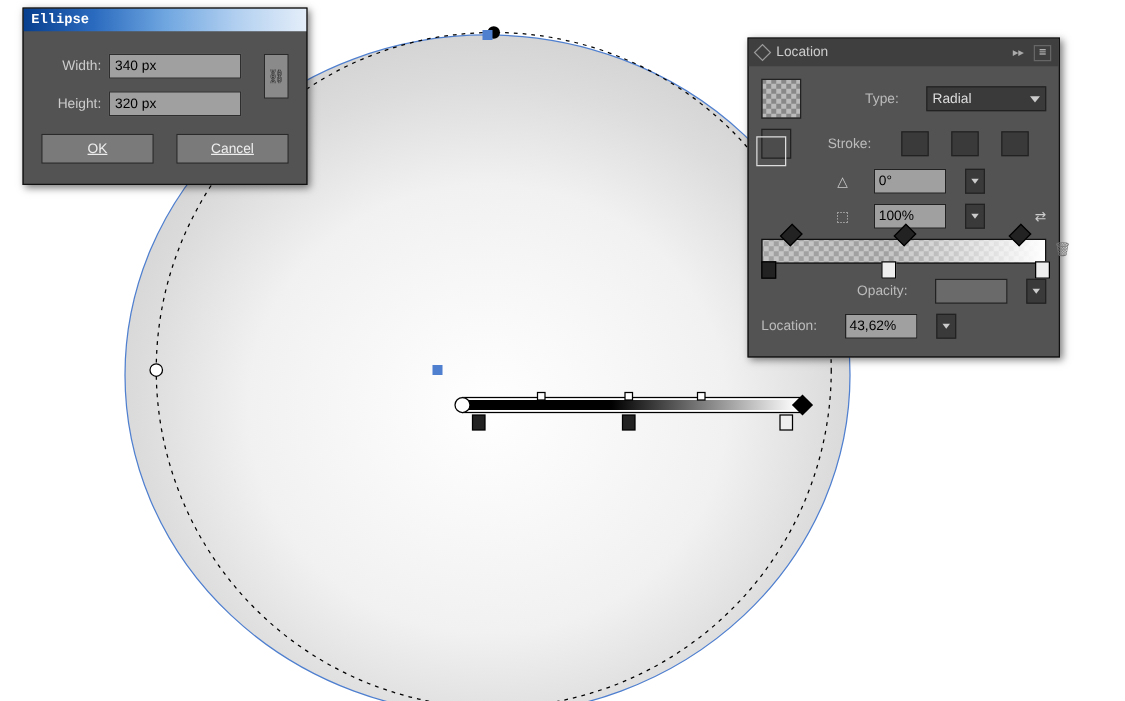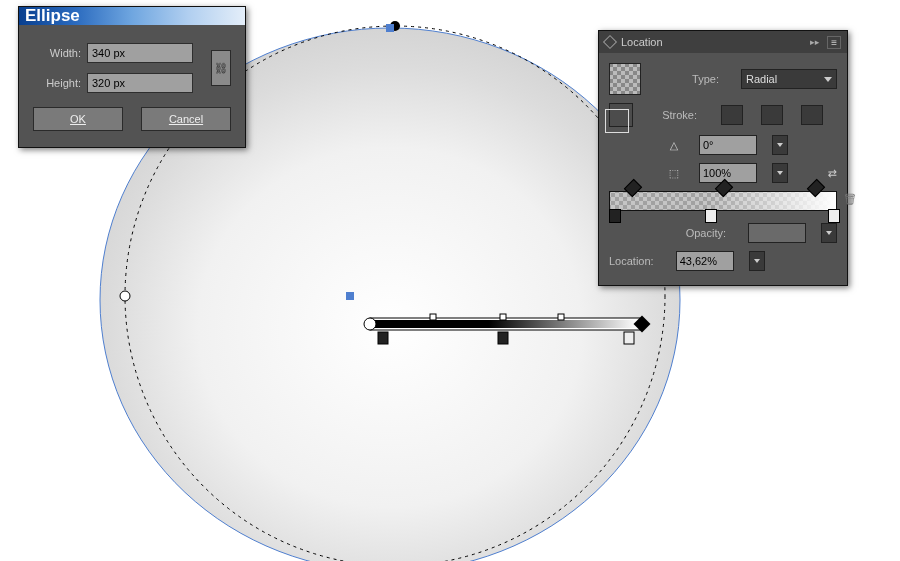--- a/index.html
+++ b/index.html
@@ -1,19 +1,19 @@
 <!DOCTYPE html>
 <html><head>
 <meta charset="utf-8">
 <style>
   html,body{margin:0;padding:0;width:900px;height:561px;background:#fff;font-family:Tahoma,Arial,sans-serif;font-size:11px;color:#000;overflow:hidden;}
   .canvas{position:absolute;left:0;top:0;width:900px;height:561px;}
   
   .dlg{position:absolute;left:18px;top:6px;width:226px;background:#535353;border:1px solid #111;box-shadow:2px 2px 6px rgba(0,0,0,.5);}
-  .dlg .titlebar{height:18px;background:linear-gradient(90deg,#083f8f 0%,#2b6bbf 25%,#6fa6e0 50%,#b1cff0 75%,#e4eef9 100%);color:#fff;font-weight:bold;font-size:17px;line-height:18px;padding-left:6px;}
+  .dlg .titlebar{height:18px;background:linear-gradient(90deg,#083f8f 0%,#2b6bbf 25%,#6fa6e0 50%,#b1cff0 75%,#e4eef9 100%);color:#fff;font-weight:bold;font-size:11px;line-height:18px;padding-left:6px;font-family:Liberation Mono, monospace;}
   .dlg .body{padding:18px 14px 16px 14px;color:#ddd;}
   .frow{display:flex;align-items:center;margin-bottom:10px;}
   .frow label{width:48px;text-align:right;margin-right:6px;color:#ccc;}
   .frow input{width:96px;height:18px;background:#a0a0a0;border:1px solid #2e2e2e;color:#000;padding:0 4px;font-family:inherit;font-size:11px;}
   .link-ic{width:18px;height:34px;border:1px solid #2a2a2a;background:#8a8a8a;display:flex;align-items:center;justify-content:center;margin-left:10px;font-size:11px;color:#222;}
   .btnrow{display:flex;gap:18px;margin-top:14px;}
   .btn{flex:1;height:22px;background:#7a7a7a;border:1px solid #2a2a2a;color:#eee;display:flex;align-items:center;justify-content:center;cursor:pointer;text-decoration:underline;}
   
   .panel{position:absolute;left:598px;top:30px;width:248px;background:#535353;border:1px solid #111;box-shadow:2px 2px 6px rgba(0,0,0,.5);}
   .panel .tabbar{height:22px;background:#3f3f3f;display:flex;align-items:center;padding:0 6px;color:#ccc;}
@@ -84,21 +84,21 @@
       <rect x="378" y="332" width="10" height="12" fill="#222" stroke="#000"></rect>
       <rect x="498" y="332" width="10" height="12" fill="#222" stroke="#000"></rect>
       <rect x="624" y="332" width="10" height="12" fill="#eee" stroke="#000"></rect>
     </g>
   </svg>
 </div>
 
 <div class="dlg">
   <div class="titlebar">Ellipse</div>
   <div class="body">
-    <div style="display:flex;align-items:center;">
+    <div style="display:flex;">
       <div style="flex:1;">
         <div class="frow">
           <label>Width:</label>
           <input value="340 px" style="">
         </div>
         <div class="frow" style="margin-bottom:0;">
           <label>Height:</label>
           <input value="320 px" style="">
         </div>
       </div>

